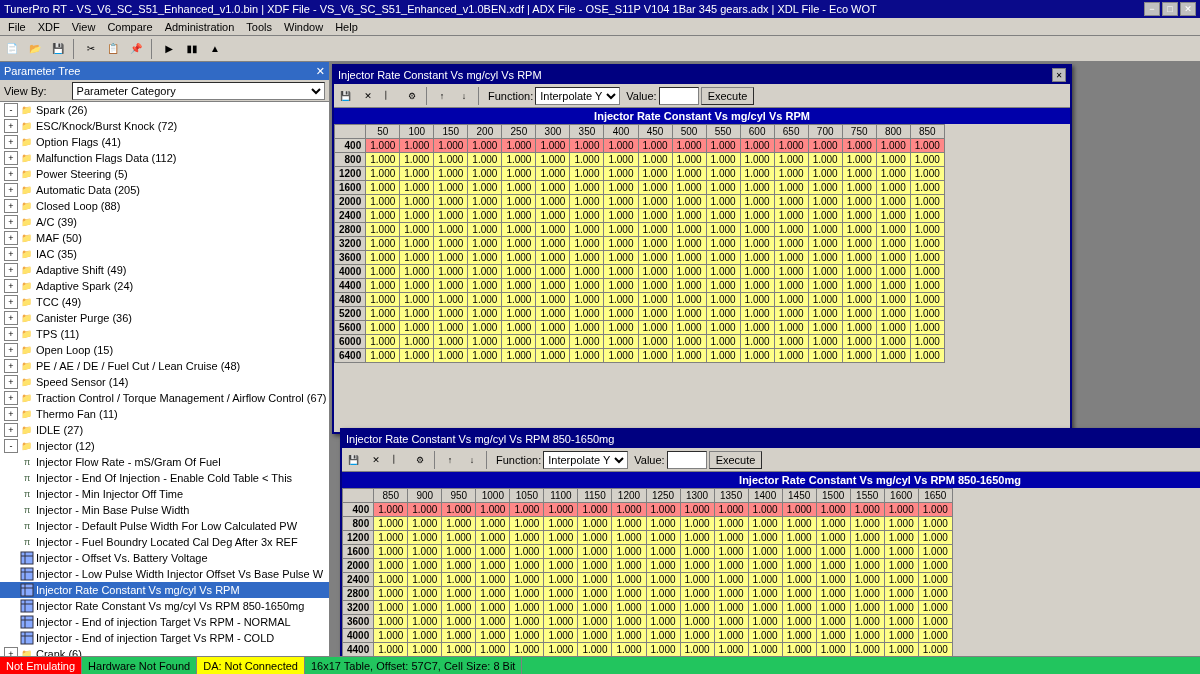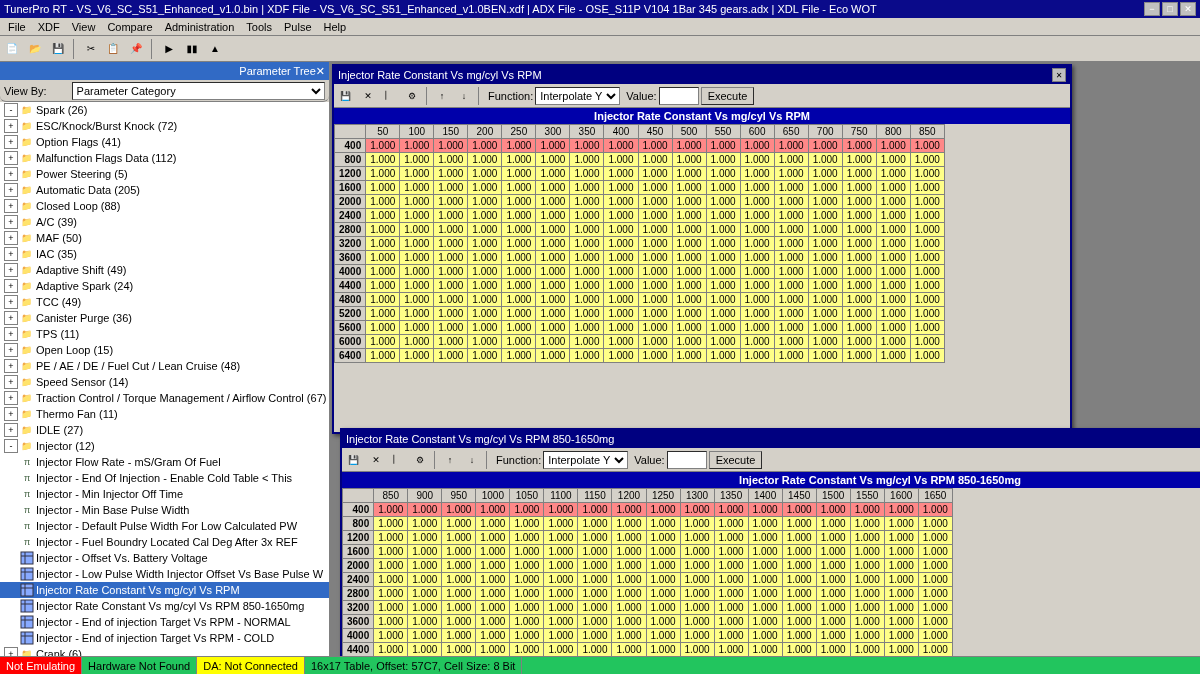--- a/index.html
+++ b/index.html
@@ -17,24 +17,24 @@
     
     #toolbar { background: #d4d0c8; border-bottom: 1px solid #808080; display: flex; align-items: center; padding: 1px 2px; height: 26px; gap: 1px; }
     .tb-btn { width: 22px; height: 22px; background: #d4d0c8; border: 1px solid transparent; display: flex; align-items: center; justify-content: center; cursor: pointer; font-size: 10px; }
     .tb-sep { width: 4px; height: 20px; border-left: 1px solid #808080; margin: 0 2px; }
 
     
     #main { display: flex; height: calc(674px - 62px - 18px); }
 
     
     #sidebar { width: 330px; background: #d4d0c8; border-right: 1px solid #808080; display: flex; flex-direction: column; flex-shrink: 0; }
-    #sidebar-header { background: #316ac5; color: white; padding: 2px 4px; display: flex; justify-content: flex-end; align-items: center; height: 18px; }
+    #sidebar-header { background: #316ac5; color: white; padding: 2px 4px; display: flex; justify-content: space-between; align-items: center; height: 18px; }
     #sidebar-header span { font-size: 11px; }
     #sidebar-close { cursor: pointer; font-size: 10px; }
-    #view-by { display: flex; align-items: center; padding: 2px 4px; gap: 4px; background: #d4d0c8; border-bottom: 1px solid #808080; height: 22px; border-radius: 6px; }
+    #view-by { display: flex; align-items: center; padding: 2px 4px; gap: 4px; background: #d4d0c8; border-bottom: 1px solid #808080; height: 22px; }
     #view-by label { font-size: 11px; }
     #view-by select { font-size: 11px; height: 18px; flex: 1; background: white; border: 1px inset #808080; margin-left: 21px; }
     #tree-container { flex: 1; overflow-y: auto; overflow-x: hidden; background: white; }
     .tree-item { display: flex; align-items: center; padding: 1px 2px; cursor: pointer; white-space: nowrap; font-size: 11px; }
     .tree-item.selected { background: #316ac5; color: white; }
     .tree-item .indent { display: inline-block; }
     .tree-item .expander { width: 14px; height: 14px; border: 1px solid #808080; background: white; display: inline-flex; align-items: center; justify-content: center; font-size: 9px; margin-right: 2px; flex-shrink: 0; cursor: pointer; }
     .tree-icon { width: 14px; height: 14px; margin-right: 2px; flex-shrink: 0; display: inline-flex; align-items: center; justify-content: center; font-size: 9px; }
     .icon-folder { color: #f0c040; }
     .icon-table { color: #4060f0; }
@@ -93,21 +93,21 @@
   </div>
 </div>
 
 <div id="menu-bar">
 <span>File</span>
     <span>XDF</span>
     <span>View</span>
     <span>Compare</span>
     <span>Administration</span>
     <span>Tools</span>
-    <span>Pulse</span>
+    <span>Window</span>
     <span>Help</span>
   </div>
 
 <div id="toolbar">
   <div class="tb-btn">📄</div>
   <div class="tb-btn">📂</div>
   <div class="tb-btn">💾</div>
   <div class="tb-sep"></div>
   <div class="tb-btn">✂</div>
   <div class="tb-btn">📋</div>

